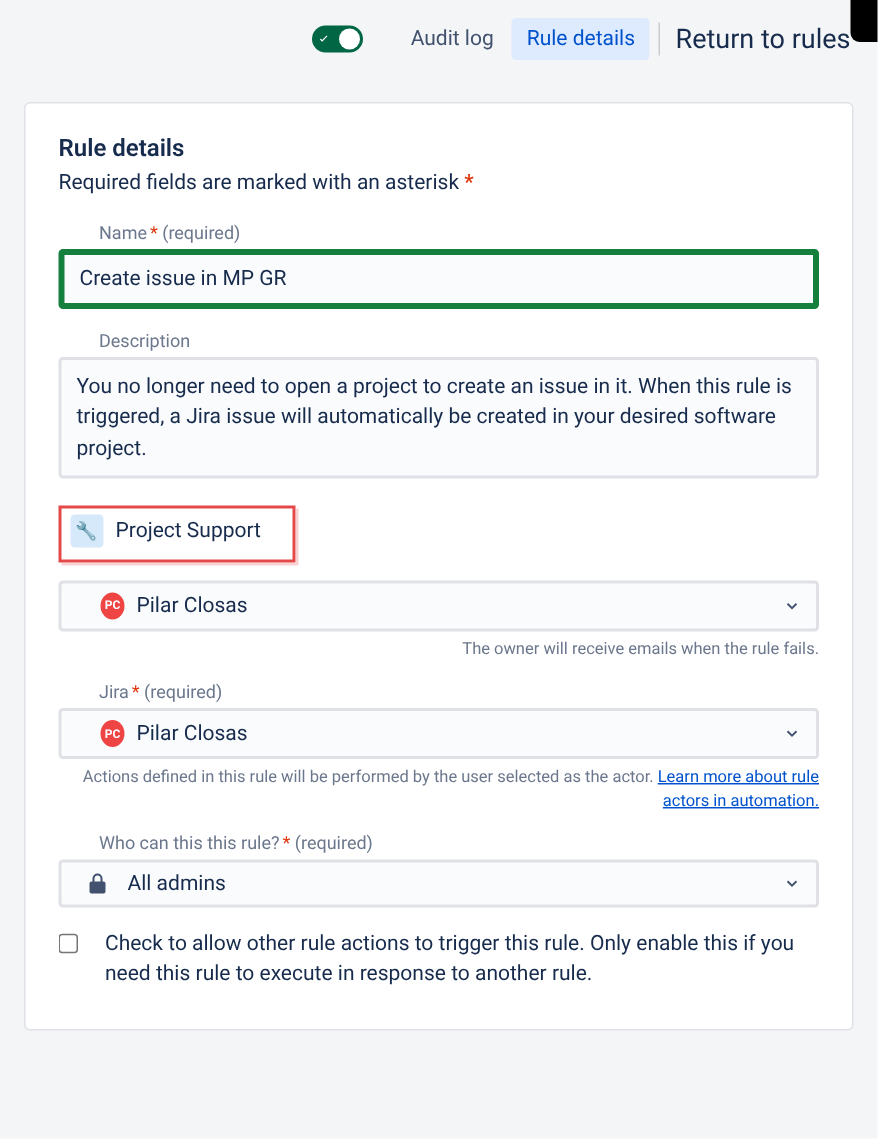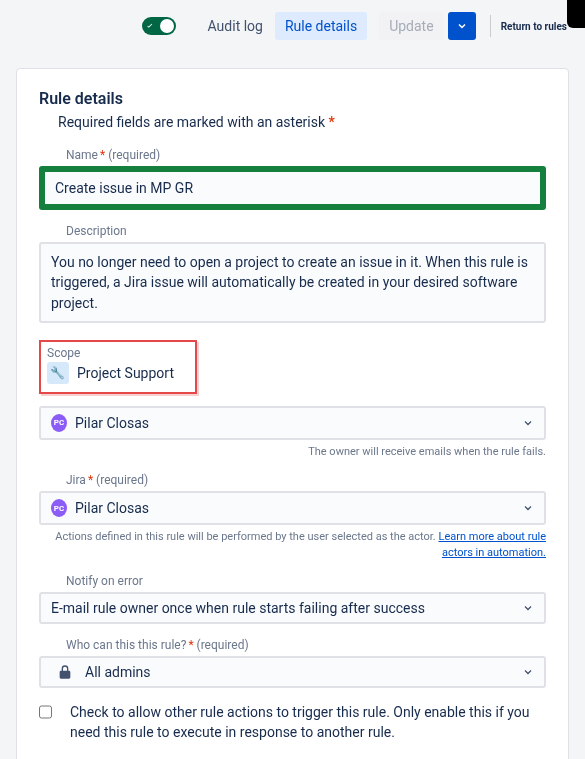--- a/index.html
+++ b/index.html
@@ -72,57 +72,56 @@
       display: flex;
       align-items: center;
       justify-content: center;
       cursor: pointer;
     }
     .vbar {
       width: 1px; height: 22px; background: #ccc;
       margin: 0 8px 0 4px;
     }
     .return {
-      font-size: 10px;
-      color: #172B4D;
-      cursor: pointer;
-      font-weight: 700;
+      font-size: 18px;
+      color: #172B4D;
+      cursor: pointer;
+      font-weight: 400;
     }
     .panel {
       background: #fff;
       border: 1px solid #DFE1E6;
       border-radius: 4px;
       margin: 0 16px;
       padding: 20px 22px 26px 22px;
     }
     .panel-title {
       font-size: 16px;
       font-weight: 600;
       color: #172B4D;
       margin-bottom: 6px;
     }
     .req-note {
       font-size: 14px;
       margin-bottom: 18px;
-      margin-left: 19px;
     }
     .asterisk-red { color: #DE350B; font-weight: 600;}
     .field-label {
       font-size: 12px;
       color: #6B778C;
       margin-bottom: 4px;
       display: block;
       margin-left: 27px;
     }
     .field-label .lbl { color: #6B778C; }
     .field-label .req { color: #DE350B; padding-left:2px;}
     .field-label .paren { color: #6B778C; padding-left:3px;}
     .text-input {
       width: 100%;
-      border: 6px solid #15803d;
+      border: 4px solid #15803d;
       border-radius: 3px;
       padding: 8px 10px;
       font-size: 14px;
       color: #172B4D;
       background: #FAFBFC;
       font-family: inherit;
     }
     .textarea {
       width: 100%;
       border: 2px solid #DFE1E6;
@@ -170,23 +169,23 @@
       background: #FAFBFC;
       padding: 6px 10px;
       display: flex;
       align-items: center;
       justify-content: space-between;
       cursor: pointer;
     }
     .select-left { display:flex; align-items:center; gap:8px; }
     .avatar {
       width: 16px; height: 18px; border-radius: 50%;
-      background: #8b5cf6;
+      background: #ef4444;
       color: #fff; font-size: 8px; font-weight: 700;
-      display: flex; align-items: center; justify-content: center;
+      display: flex; align-items: center; justify-content: center; margin-left: 16px;
     }
     .chev { color: #42526E; }
     .helper {
       font-size: 11px;
       color: #6B778C;
       margin-top: 4px;
       line-height: 1.4;
       text-align: right;
     }
     .helper a { color: #0052CC; text-decoration: underline; cursor: pointer; }
@@ -217,28 +216,20 @@
 <div class="black-tab"></div>
 
 <div class="topbar">
   <div class="toggle">
     <svg viewBox="0 0 24 24">
         <path d="M9 16.2l-3.5-3.5 1.4-1.4L9 13.4l7.1-7.1 1.4 1.4z"></path>
       </svg>
   </div>
   <div class="tab">Audit log</div>
   <div class="tab active">Rule details</div>
-  <div class="update-group">
-    <div class="update-btn">Update</div>
-    <div class="update-chevron">
-      <svg width="12" height="12" viewBox="0 0 24 24" fill="none" stroke="#fff" stroke-width="3">
-          <polyline points="6 9 12 15 18 9"></polyline>
-        </svg>
-    </div>
-  </div>
   <div class="vbar"></div>
   <div class="return">Return to rules</div>
 </div>
 
 <div class="panel">
   <div class="panel-title">Rule details</div>
   <div class="req-note">
     <span>Required fields are marked with an asterisk</span> <span class="asterisk-red">*</span>
   </div>
 
@@ -250,21 +241,20 @@
   </div>
 
   <div class="field-block">
     <label class="field-label">
       <span class="lbl">Description</span>
     </label>
     <textarea class="textarea" rows="3" style="">You no longer need to open a project to create an issue in it. When this rule is triggered, a Jira issue will automatically be created in your desired software project.</textarea>
   </div>
 
   <div class="scope-box">
-    <span class="scope-label">Scope</span>
     <div class="scope-row">
       <span class="scope-icon">🔧</span>
       <span>Project Support</span>
     </div>
   </div>
 
   <div class="field-block">
     <div class="select-wrap">
       <div class="select-left">
         <span class="avatar">PC</span>
@@ -288,33 +278,20 @@
       </div>
       <svg class="chev" width="12" height="12" viewBox="0 0 24 24" fill="none" stroke="#42526E" stroke-width="2.5">
           <polyline points="6 9 12 15 18 9"></polyline>
         </svg>
     </div>
     <div class="helper">
       <span>Actions defined in this rule will be performed by the user selected as the actor. </span><a>Learn more about rule actors in automation.</a>
     </div>
   </div>
 
-  <div class="field-block">
-    <label class="field-label">
-      <span class="lbl">Notify on error</span>
-    </label>
-    <div class="select-wrap">
-      <div class="select-left">
-        <span>E-mail rule owner once when rule starts failing after success</span>
-      </div>
-      <svg class="chev" width="12" height="12" viewBox="0 0 24 24" fill="none" stroke="#42526E" stroke-width="2.5">
-          <polyline points="6 9 12 15 18 9"></polyline>
-        </svg>
-    </div>
-  </div>
 
   <div class="field-block">
     <label class="field-label">
       <span class="lbl">Who can this this rule?</span><span class="req">*</span><span class="paren">(required)</span>
     </label>
     <div class="select-wrap">
       <div class="select-left">
         <span class="lock-icon">
           <svg width="16" height="16" viewBox="0 0 24 24" fill="#42526E">
               <path d="M12 2a5 5 0 0 0-5 5v3H6a2 2 0 0 0-2 2v8a2 2 0 0 0 2 2h12a2 2 0 0 0 2-2v-8a2 2 0 0 0-2-2h-1V7a5 5 0 0 0-5-5zm-3 5a3 3 0 1 1 6 0v3H9V7z"></path>

